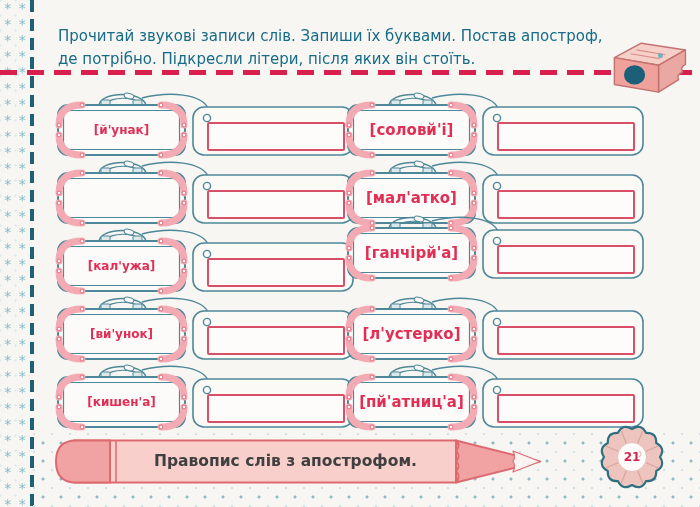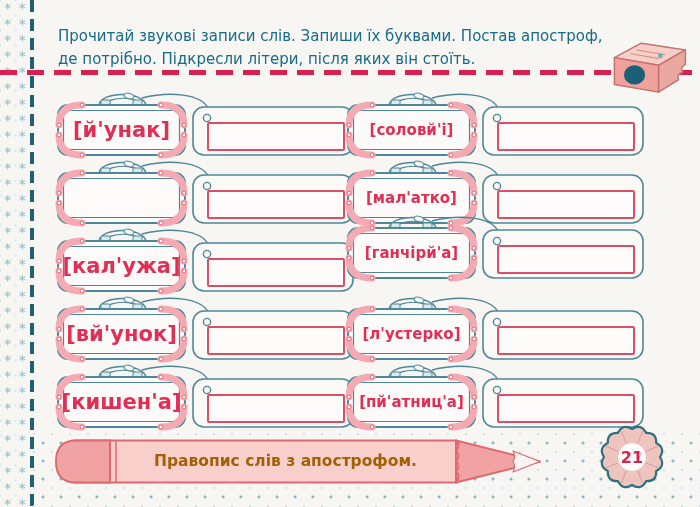--- a/index.html
+++ b/index.html
@@ -29,47 +29,47 @@
     position:absolute;left:58px;top:25px;width:560px;
     color:#176b87;font-size:15px;font-weight:normal;line-height:1.5;
   }
   .sharpener{position:absolute;left:600px;top:24px;width:95px;height:72px;}
   
   .pair{position:absolute;width:300px;height:70px;}
   .pair svg.art{position:absolute;left:0;top:0;overflow:visible;}
   .word{
     position:absolute;left:3px;top:14px;width:127px;height:50px;
     display:flex;align-items:center;justify-content:center;
-    color:#e02e55;font-size:21px;font-weight:bold;white-space:nowrap;
+    color:#e02e55;font-size:12px;font-weight:bold;white-space:nowrap;
   }
   .pair-r .word{font-size:15px;}
   .answer{
     position:absolute;left:152px;top:31px;width:134px;height:25px;
     border:2px solid #d94f67;border-radius:2px;background:#fdfcfa;
   }
   
   .dot-band{
     position:absolute;left:30px;top:428px;width:670px;height:79px;
     background-image:
       radial-gradient(#8fb9c3 1.4px, transparent 1.7px),
       radial-gradient(#cfe2e5 1.1px, transparent 1.4px);
     background-size:18px 18px,18px 18px;
     background-position:4px 6px,13px 15px;
   }
   .pencil-banner{position:absolute;left:52px;top:438px;width:492px;height:47px;}
   .pencil-banner .label{
     position:absolute;left:70px;right:95px;top:0;bottom:2px;
     display:flex;align-items:center;justify-content:center;
-    color:#a16207;font-size:15.5px;font-weight:bold;white-space:nowrap;
+    color:#404040;font-size:15.5px;font-weight:bold;white-space:nowrap;
   }
   .page-badge{position:absolute;left:596px;top:420px;width:74px;height:78px;}
   .page-badge .num{
     position:absolute;left:0;top:0;width:72px;height:74px;
     display:flex;align-items:center;justify-content:center;
-    color:#d8214c;font-size:16px;font-weight:bold;
+    color:#d8214c;font-size:12px;font-weight:bold;
   }
 </style>
 </head>
 <body>
 
 <svg width="0" height="0" style="position:absolute">
   <defs>
     <g id="tagset">
 
       <path d="M87 7 C115 0 146 3 153 17 C156 24 151 29 147 25" fill="none" stroke="#4e8798" stroke-width="1.5"></path>

